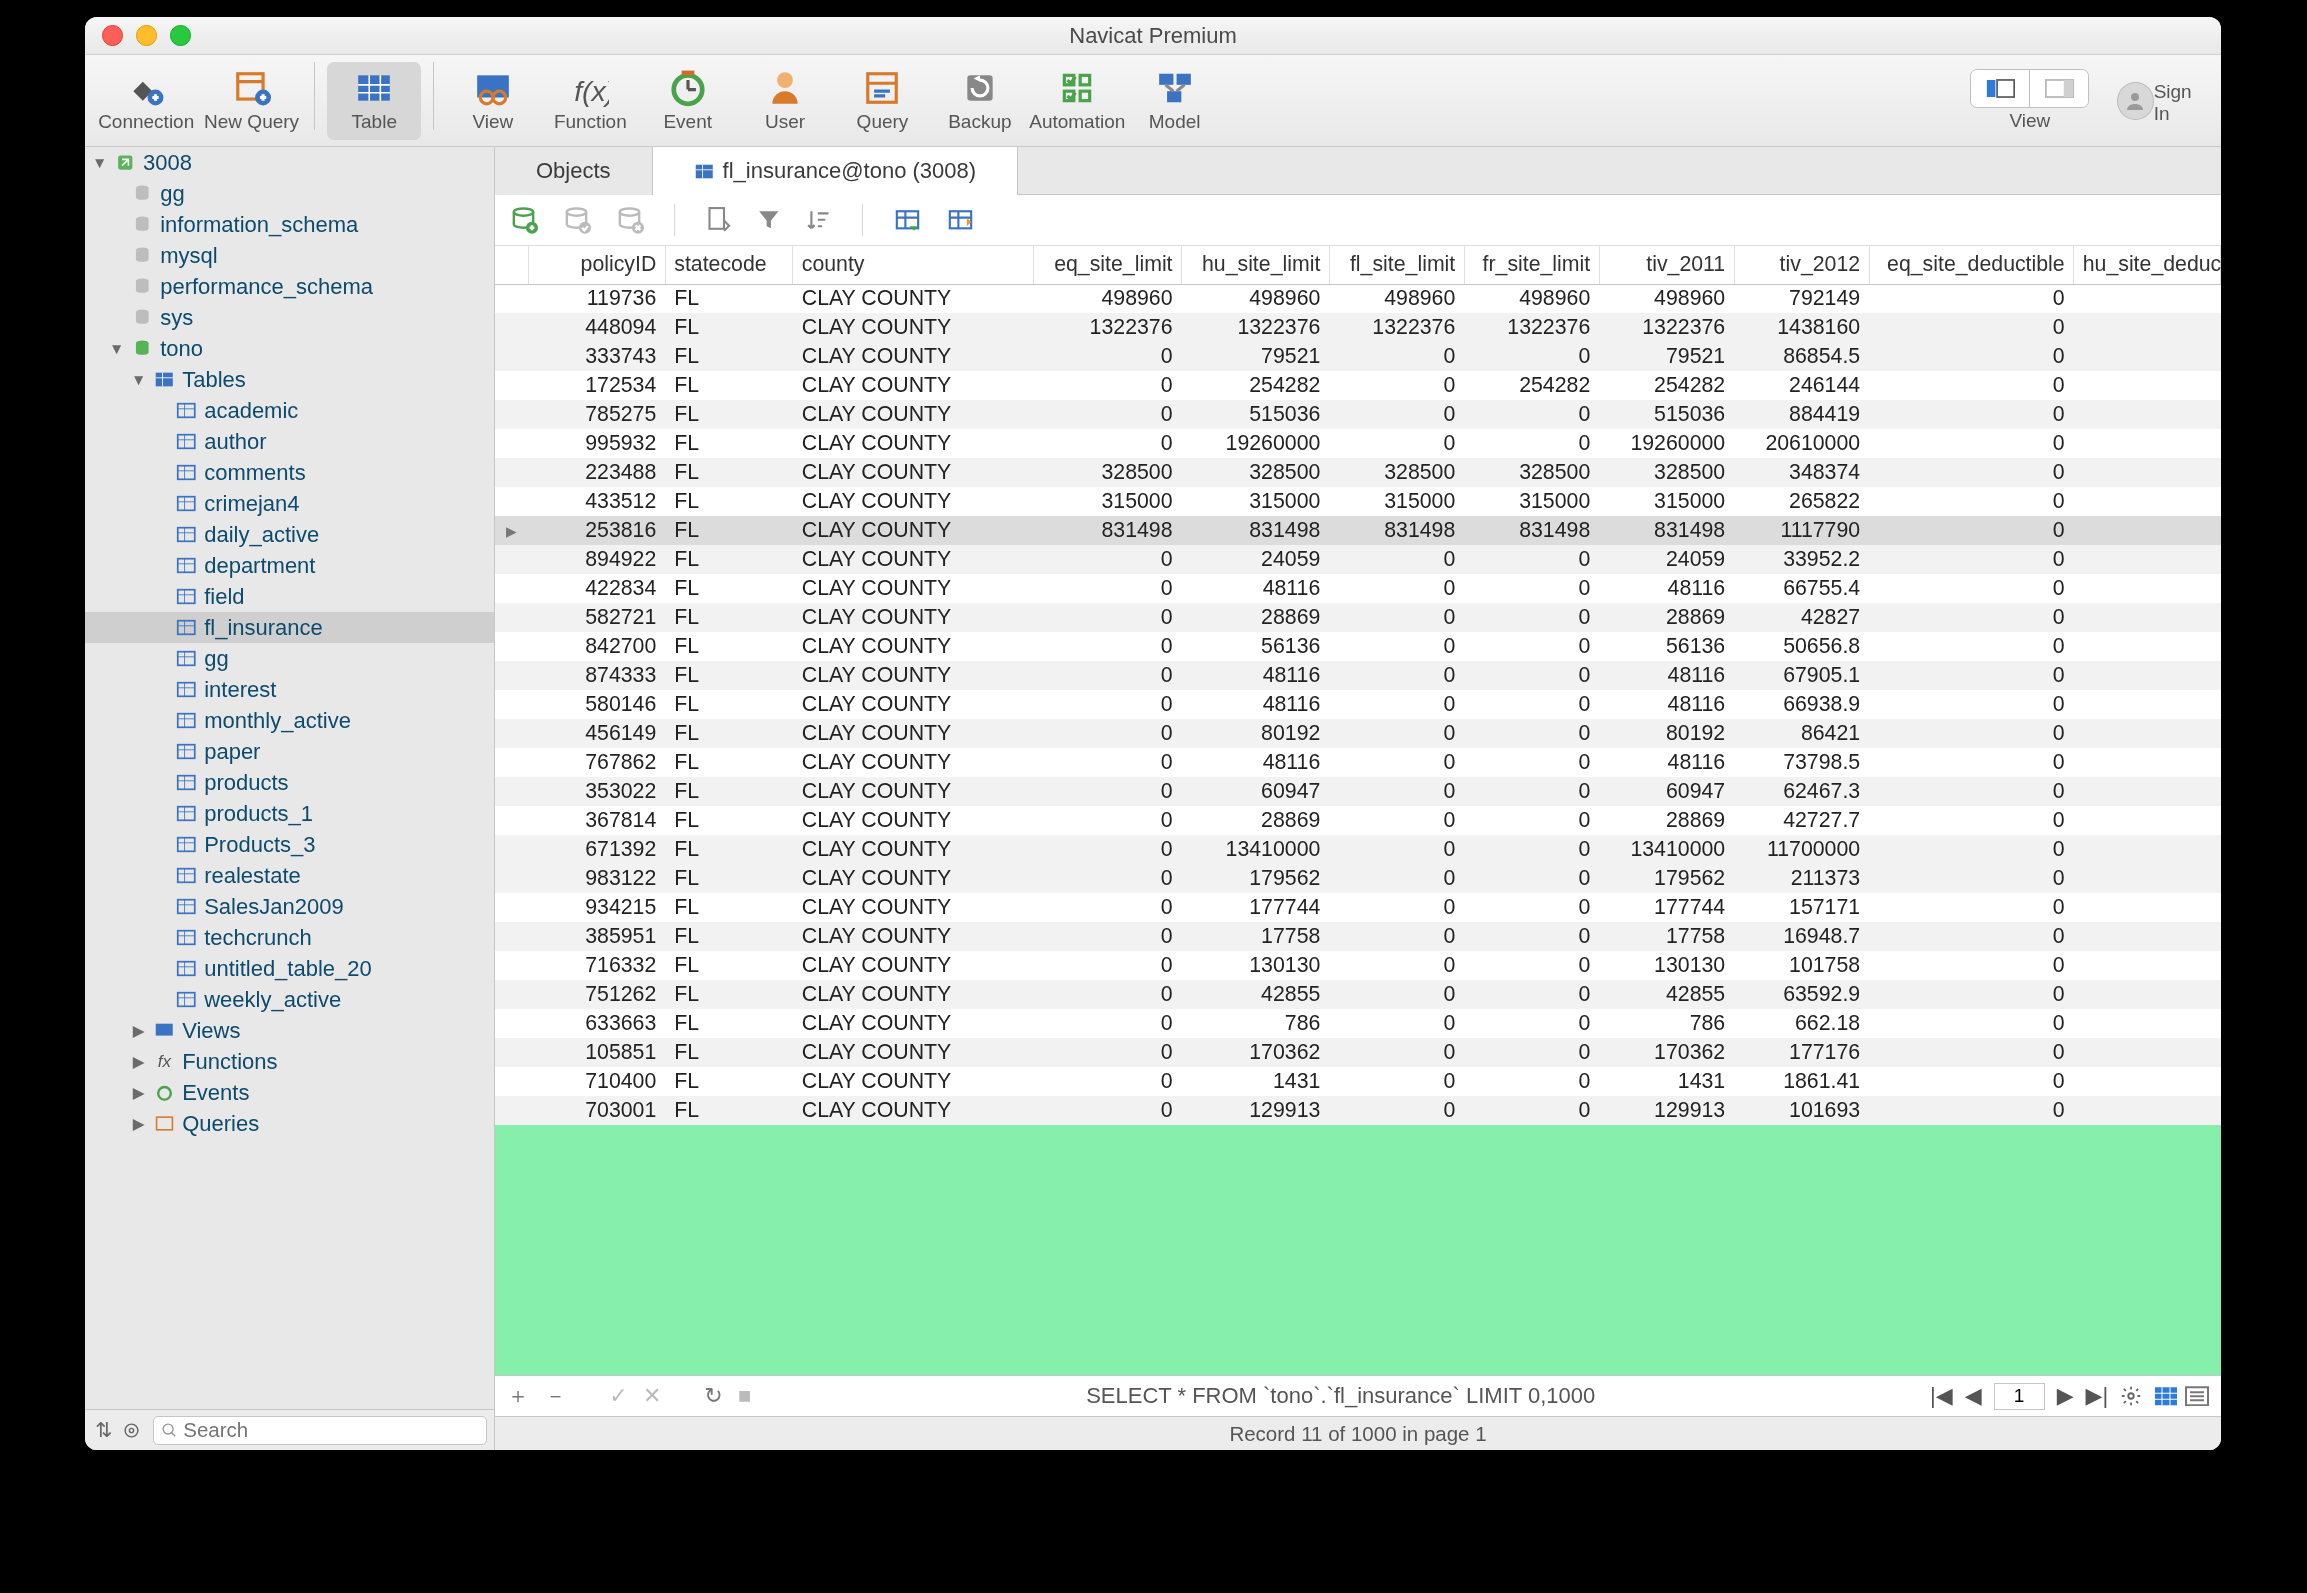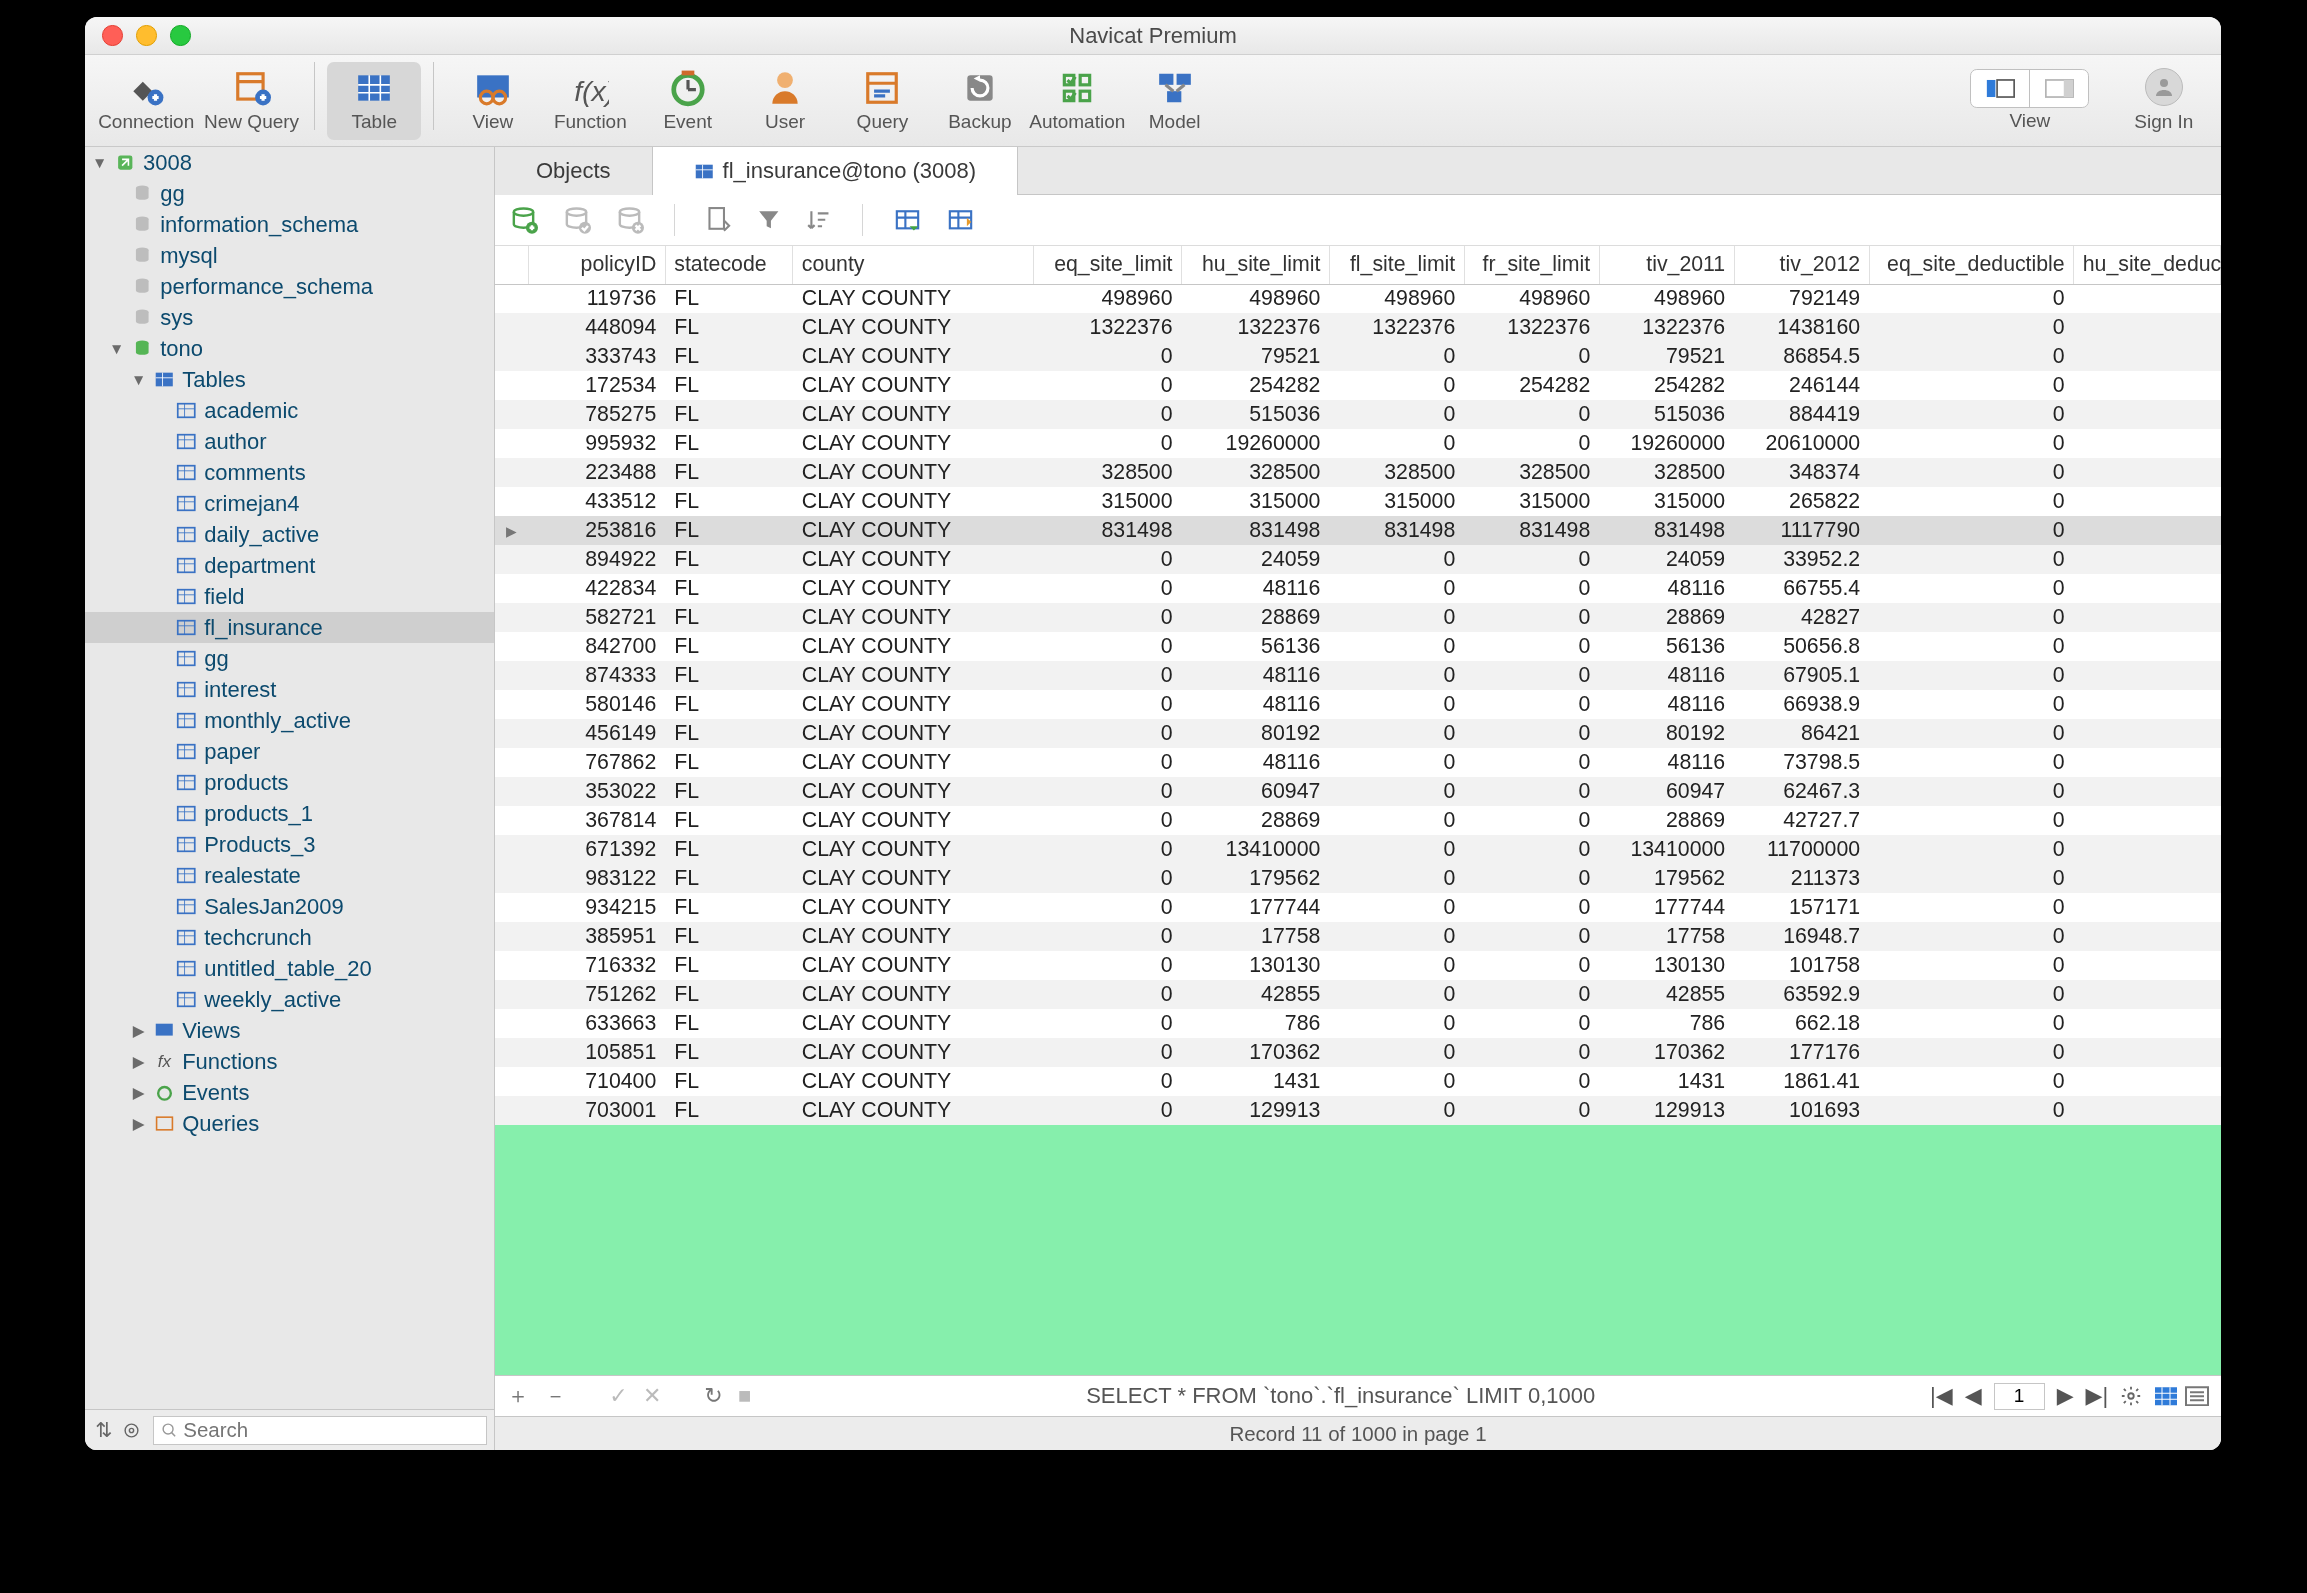--- a/index.html
+++ b/index.html
@@ -47,21 +47,21 @@
   .tb-icon{height:39px; display:flex; align-items:center; justify-content:center; font-size:34px;}
   .tb-btn span.label{margin-top:3.4px;}
   .spacer{flex:1;}
   .view-seg{
     width:119px; height:39px; background:#fff; border:0.9px solid #c0c0c0; border-radius:6.8px;
     display:flex; overflow:hidden; margin-bottom:1.7px;
   }
   .view-half{flex:1; display:flex; align-items:center; justify-content:center;}
   .view-seg .sel{border-right:0.9px solid #c0c0c0;}
   .view-label{width:119px; text-align:center; font-size:19px; color:#555;}
-  .avatar-btn{display:flex; flex-direction:column; align-items:center; width:94px;}
+  .avatar-btn{display:flex; flex-direction:row; align-items:center; width:94px;}
   .avatar-circle{width:38px;height:38px;border-radius:50%;background:#d8d8d8;border:1.7px solid #bbb; display:flex; align-items:center; justify-content:center;}
   
   .content { flex:1; display:flex; min-height:0;}
   
   .sidebar{
     width:410px; background:#e8e8e8; border-right:0.9px solid #c6c6c6;
     display:flex; flex-direction:column;
     font-size:22px;
   }
   .tree{flex:1; overflow:auto;}
@@ -72,21 +72,21 @@
   .tree-row .txt{color:#0c4a6e;}
   .indent1{padding-left:24px;}
   .indent2{padding-left:46px;}
   .indent3{padding-left:68px;}
   .sidebar-footer{
     height:41px; border-top:0.9px solid #c6c6c6;
     display:flex; align-items:center; gap:6.8px; padding:0 6.8px; background:#ececec;
   }
   .sf-icon{font-size:20.5px; color:#666; width:24px; text-align:center;}
   .searchbox{
-    flex:1; height:29px; background:#fff; border:0.9px solid #c6c6c6; border-radius:0;
+    flex:1; height:29px; background:#fff; border:0.9px solid #c6c6c6; border-radius:5px;
     display:flex; align-items:center; padding:0 6.8px; gap:5.1px; color:#999;
   }
   .searchbox input{border:none; outline:none; font-size:20.5px; flex:1; color:#444; background:transparent;}
   
   .mainpane{flex:1; display:flex; flex-direction:column; min-width:0; background:#ececec;}
   .tabsbar{
     height:48px; background:#e8e8e8; border-bottom:0.9px solid #c6c6c6;
     display:flex;
   }
   .tab{

